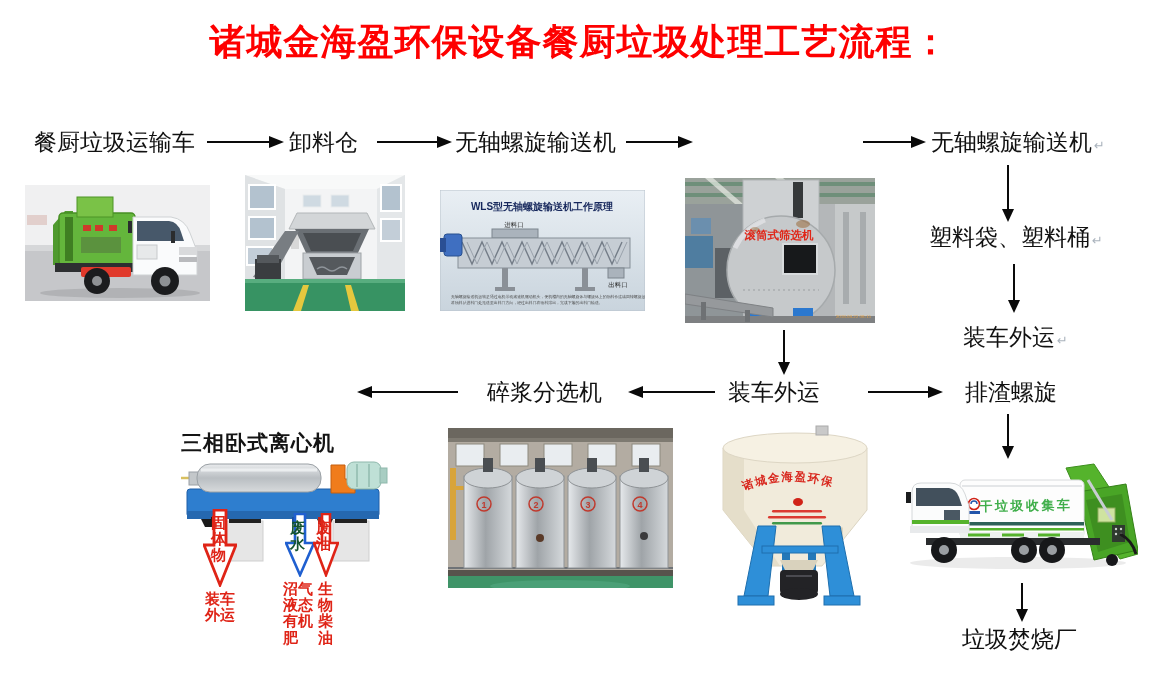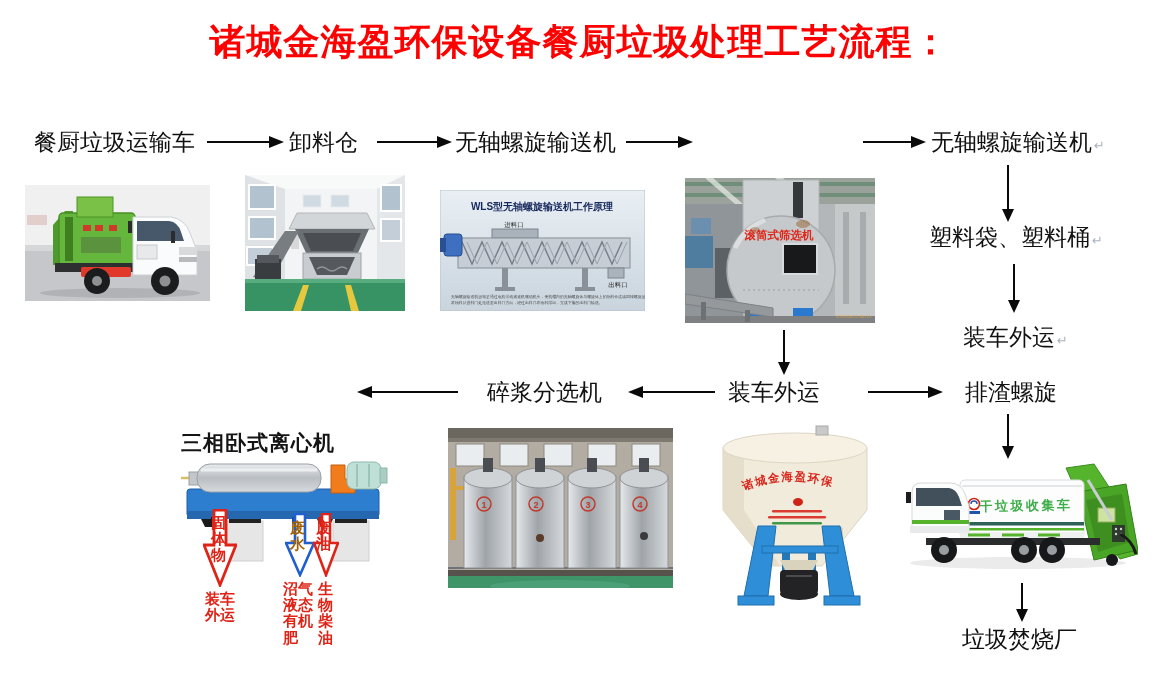--- a/index.html
+++ b/index.html
@@ -21,21 +21,21 @@
       border-top:13px solid #0a0a0a;border-left:6px solid transparent;border-right:6px solid transparent;}
   .img{position:absolute;}
   .img svg{display:block;}
   
   .centrifuge{position:absolute;left:165px;top:423px;width:258px;height:250px;}
   .cf-title{position:absolute;left:16px;top:6px;font-family:"Liberation Sans",sans-serif;
             font-weight:bold;font-size:21px;color:#141414;letter-spacing:1px;}
   .fat-arrow{position:absolute;}
   .stack{position:absolute;font-weight:bold;line-height:1.08;
          font-size:15px;word-break:break-all;color:#df2417;}
-  .stack.blue{color:#a16207;}
+  .stack.blue{color:#14532d;}
 </style>
 </head>
 <body>
 
 <div class="canvas">
 
   <div class="title">诸城金海盈环保设备餐厨垃圾处理工艺流程：</div>
 
   <div class="lbl" style="left:34px;top:127px">餐厨垃圾运输车</div>
   <div class="harrow right" style="left:207px;top:141px;width:62px"></div>

